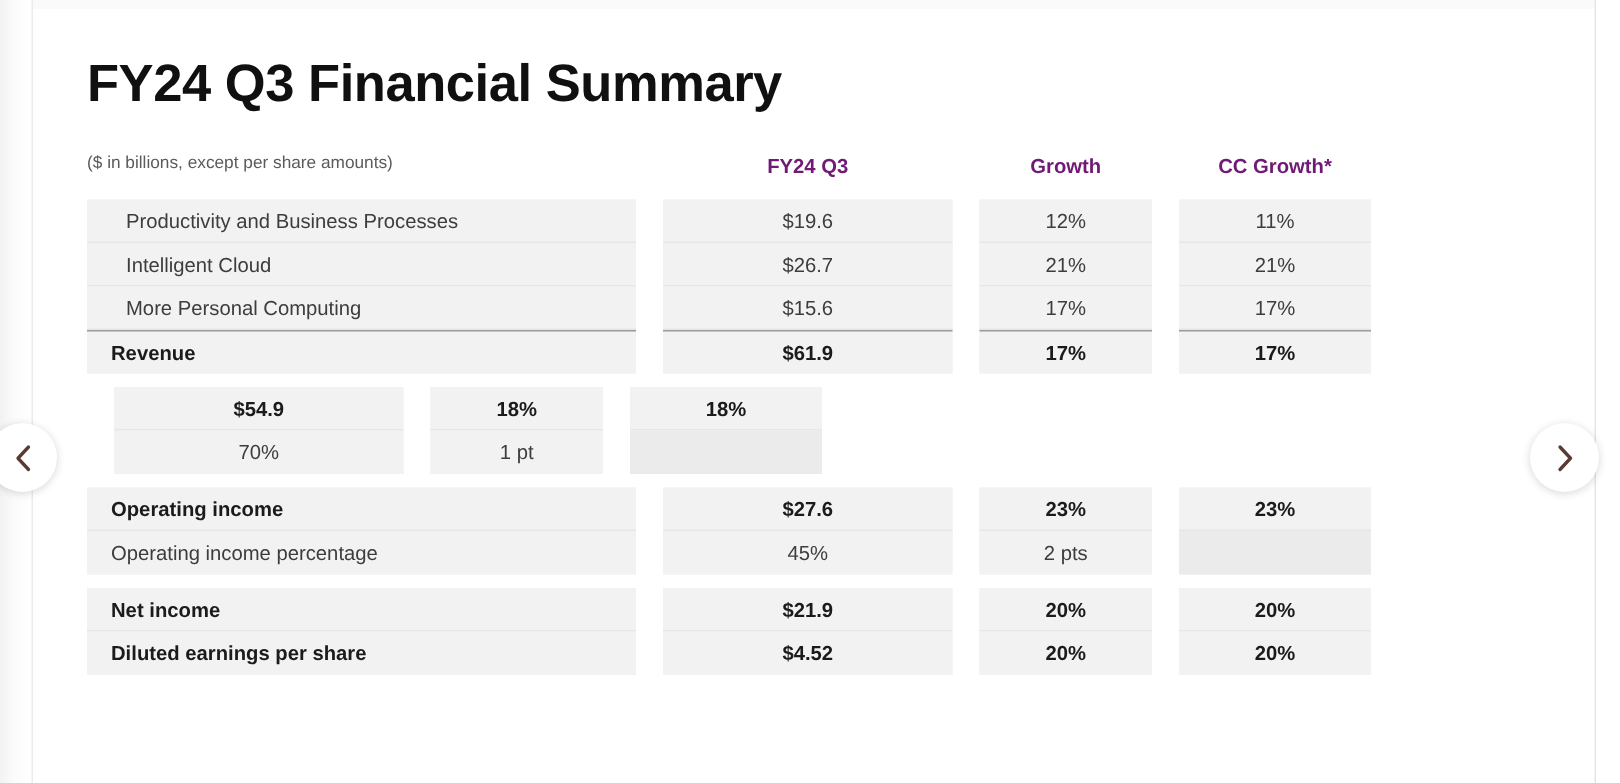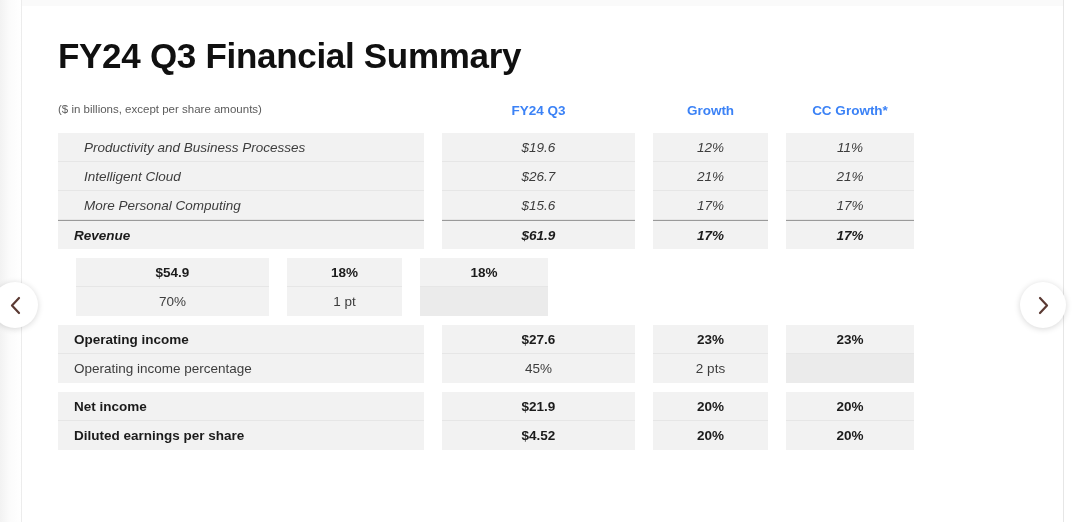--- a/index.html
+++ b/index.html
@@ -73,34 +73,34 @@
   }
   .th-note {
     width: 366px;
     font-size: 11.5px;
     color: #5b5b5b;
     white-space: nowrap;
   }
   .th {
     font-size: 13.5px;
     font-weight: 700;
-    color: #3b82f6;
+    color: #701a75;
     text-align: center;
   }
   .col-gap { width: 18px; }
   .w-val   { width: 193px; }
   .w-gro   { width: 115px; }
   .w-cc    { width: 128px; }
 
   
   .group {
     display: flex;
     margin-top: 9px;
   }
-  .group.first { margin-top: 10px; font-style: italic; }
+  .group.first { margin-top: 10px; }
 
   .block {
     display: flex;
     flex-direction: column;
     background: #f2f2f2;
   }
   .block.labels { width: 366px; }
   .block.vals   { width: 193px; }
   .block.gro    { width: 115px; }
   .block.cc     { width: 128px; justify-content: space-between; }

